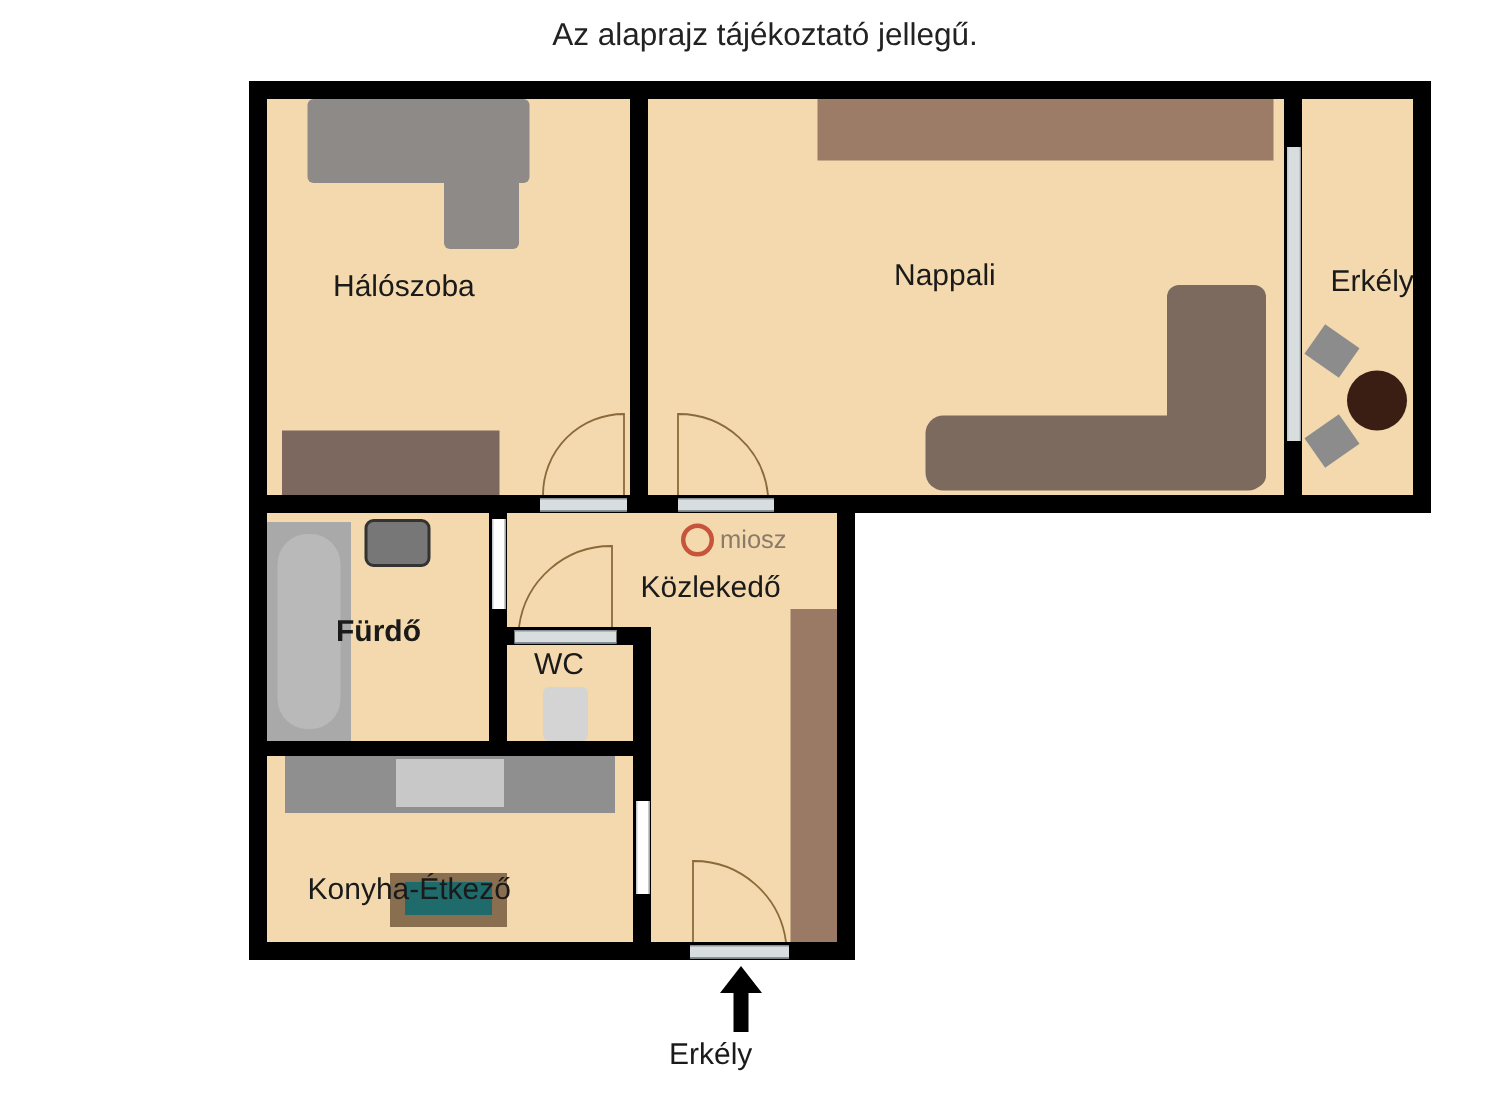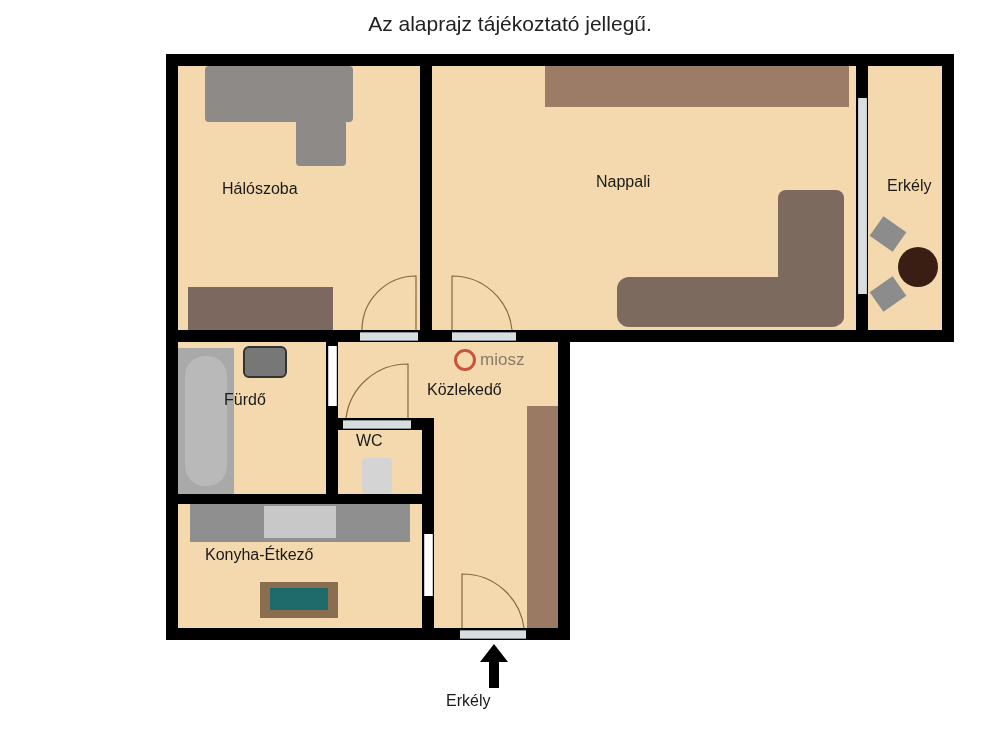--- a/index.html
+++ b/index.html
@@ -1,20 +1,20 @@
 <!DOCTYPE html>
 <html><head>
 <meta charset="utf-8">
 <style>
   html, body { margin:0; padding:0; background:#ffffff; }
   body { width:1000px; height:731px; position:relative; overflow:hidden; font-family:"Liberation Sans", sans-serif; }
   .caption { position:absolute; top:12px; left:0; width:1020px; text-align:center; font-size:21px; color:#222; }
   .wall { position:absolute; background:#000; }
   .floor { position:absolute; background:#f3d9ad; }
-  .label { position:absolute; font-size:16px; color:#1a1a1a; white-space:nowrap; }
+  .label { position:absolute; font-size:20px; color:#1a1a1a; white-space:nowrap; }
   .furn { position:absolute; }
   .door-gap { position:absolute; background:#d8dde0; border-top:1px solid #8a9196; border-bottom:1px solid #8a9196; }
   .door-gap-v { position:absolute; background:#ffffff; border-left:1px solid #c9c9c9; border-right:1px solid #c9c9c9; }
   svg { position:absolute; left:0; top:0; overflow:visible; }
 </style>
 </head>
 <body>
 
 <div class="caption">Az alaprajz tájékoztató jellegű.</div>
 
@@ -71,24 +71,24 @@
   <svg width="1000" height="731">
     <path d="M 416 330 L 416 276 A 54 54 0 0 0 362 330" fill="none" stroke="#8a6a3a" stroke-width="1.2"></path>
     <path d="M 452 330 L 452 276 A 60 60 0 0 1 512 330" fill="none" stroke="#8a6a3a" stroke-width="1.2"></path>
     <path d="M 408 418 L 408 364 A 62 62 0 0 0 346 418" fill="none" stroke="#8a6a3a" stroke-width="1.2"></path>
     <path d="M 462 628 L 462 574 A 62 62 0 0 1 524 628" fill="none" stroke="#8a6a3a" stroke-width="1.2"></path>
   </svg>
 
   <div class="label" style="left:222px;top:180px;">Hálószoba</div>
   <div class="label" style="left:596px;top:173px;">Nappali</div>
   <div class="label" style="left:870px;top:177px;margin-left:17px;">Erkély</div>
-  <div class="label" style="left:224px;top:391px;">Fürdő</div>
+  <div class="label" style="left:224px;top:410px;font-weight:bold;">Fürdő</div>
   <div class="label" style="left:356px;top:432px;">WC</div>
   <div class="label" style="left:427px;top:381px;">Közlekedő</div>
-  <div class="label" style="left:205px;top:546px;">Konyha-Étkező</div>
+  <div class="label" style="left:205px;top:582px;">Konyha-Étkező</div>
 
   <div style="position:absolute;left:454px;top:349px;display:flex;align-items:center;gap:4px;">
     <span style="display:inline-block;width:22px;height:22px;border:3px solid #c6553b;border-radius:50%;box-sizing:border-box;"></span>
     <span style="font-family:Liberation Sans, sans-serif;font-size:17px;color:#8a7a6a;">miosz</span>
   </div>
 </div>
 
 <svg width="1000" height="731">
   <polygon points="494,644 480,662 489,662 489,688 499,688 499,662 508,662" fill="#000"></polygon>
 </svg>

